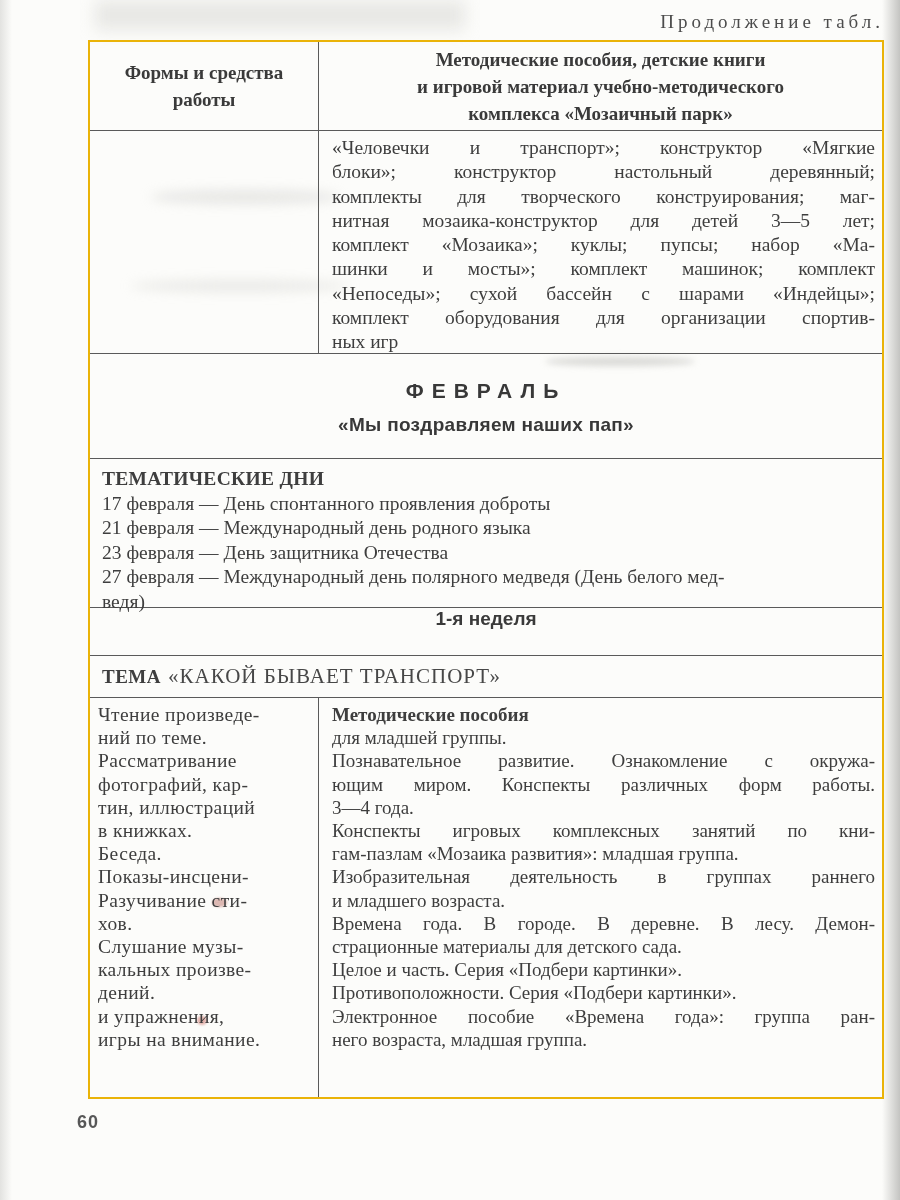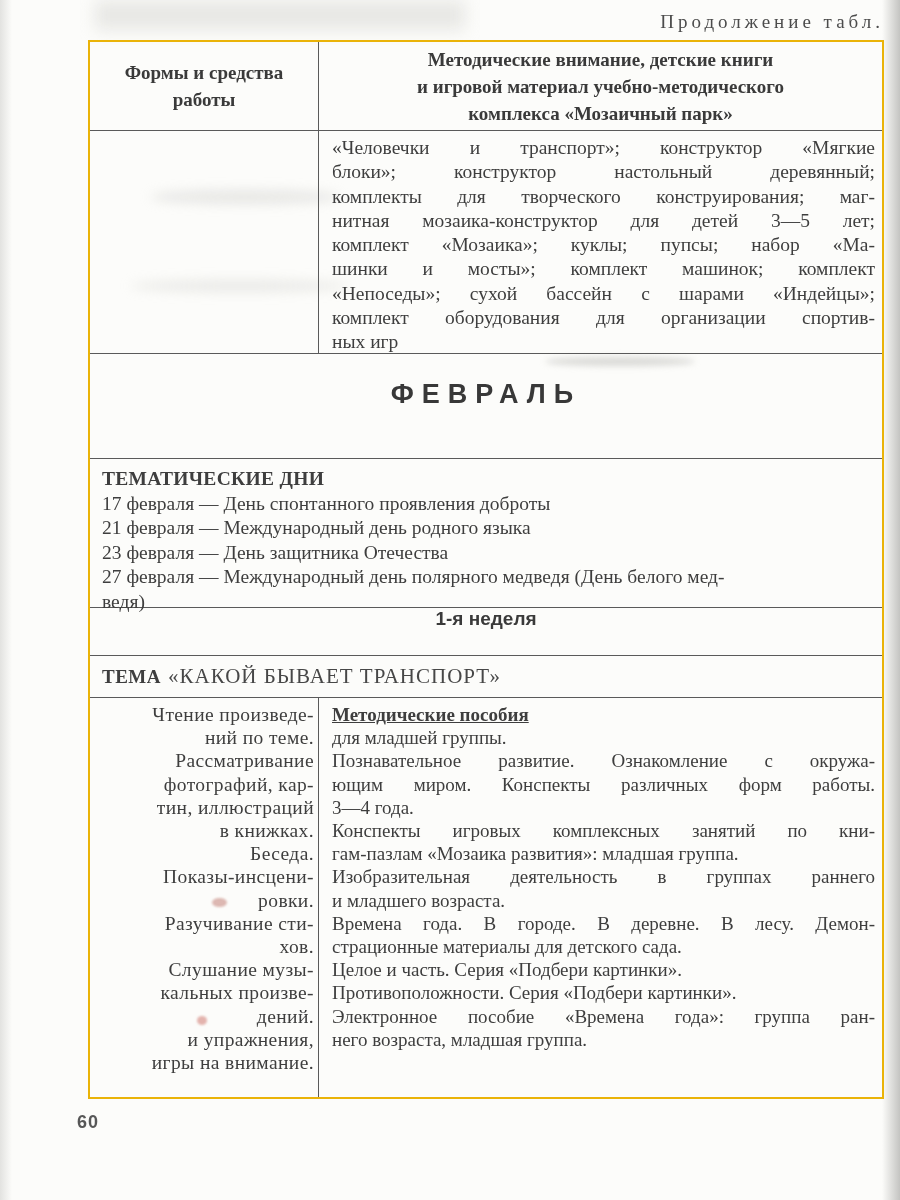--- a/index.html
+++ b/index.html
@@ -52,42 +52,42 @@
 
   
   .r-body1 { height:223px; }
   .txt { padding:5px 7px 0 13px; font-size:19.5px; line-height:24.3px; }
   .ln { white-space:nowrap; }
   .pj { text-align:justify; text-align-last:justify; white-space:normal; }
 
   
   .r-month { height:105px; display:block; text-align:center;
     font-family:"Liberation Sans", sans-serif; padding-top:25px; color:#383838; }
-  .m-title { font-size:27px; font-weight:bold; letter-spacing:8px; }
+  .m-title { font-size:21px; font-weight:bold; letter-spacing:8px; }
   .m-sub { font-size:19px; font-weight:bold; margin-top:11px; letter-spacing:.3px; }
 
   
   .r-them { height:149px; display:block; padding:8px 12px 0 12px;
     font-size:19.5px; line-height:24.6px; }
   .t-title { font-weight:bold; letter-spacing:.3px; }
 
   
   .r-week { height:48px; align-items:flex-start; justify-content:center;
     font-family:"Liberation Sans", sans-serif; font-weight:bold; font-size:19px; color:#3a3a3a; }
 
   
   .r-theme { height:42px; align-items:center; padding-left:12px; }
   .th-label { font-weight:bold; font-size:19px; letter-spacing:.5px; }
   .th-value { margin-left:7px; font-size:21px; letter-spacing:1px; color:#474747; }
 
   
   .r-bottom { height:400px; }
-  .txt-l { padding:5px 4px 0 8px; font-size:19.5px; line-height:23.2px; letter-spacing:.4px;text-align:right; }
+  .txt-l { padding:5px 4px 0 8px; font-size:19.5px; line-height:23.2px; letter-spacing:.4px; }
   .r-bottom .txt { font-size:19px; line-height:23.2px; padding-top:5px; }
-  .bold { font-weight:bold;text-decoration:underline; }
+  .bold { font-weight:bold; }
 
   .pagenum {
     position:absolute; left:77px; top:1112px;
     font-family:"Liberation Sans", sans-serif; font-weight:bold;
     font-size:18px; letter-spacing:1px; color:#575757;
   }
 </style>
 </head>
 <body>
 
@@ -105,21 +105,21 @@
   <div class="continuation">Продолжение табл.</div>
 
   <div class="tbl">
 
     <div class="row r-head">
       <div class="cell c-left head">
         <div>Формы и средства</div>
         <div>работы</div>
       </div>
       <div class="cell c-right head">
-        <div>Методические внимание, детские книги</div>
+        <div>Методические пособия, детские книги</div>
         <div>и игровой материал учебно-методического</div>
         <div>комплекса «Мозаичный парк»</div>
       </div>
     </div>
 
     <div class="row r-body1">
       <div class="cell c-left"></div>
       <div class="cell c-right txt">
         <div class="ln pj">«Человечки и транспорт»; конструктор «Мягкие</div>
         <div class="ln pj">блоки»; конструктор настольный деревянный;</div>
@@ -128,20 +128,21 @@
         <div class="ln pj">комплект «Мозаика»; куклы; пупсы; набор «Ма-</div>
         <div class="ln pj">шинки и мосты»; комплект машинок; комплект</div>
         <div class="ln pj">«Непоседы»; сухой бассейн с шарами «Индейцы»;</div>
         <div class="ln pj">комплект оборудования для организации спортив-</div>
         <div class="ln">ных игр</div>
       </div>
     </div>
 
     <div class="row r-month">
       <div class="m-title">ФЕВРАЛЬ</div>
+      <div class="m-sub">«Мы поздравляем наших пап»</div>
     </div>
 
     <div class="row r-them">
       <div class="t-title">ТЕМАТИЧЕСКИЕ ДНИ</div>
       <div class="ln">17 февраля — День спонтанного проявления доброты</div>
       <div class="ln">21 февраля — Международный день родного языка</div>
       <div class="ln">23 февраля — День защитника Отечества</div>
       <div class="ln">27 февраля — Международный день полярного медведя (День белого мед-</div>
       <div class="ln">ведя)</div>
     </div>
@@ -158,21 +159,20 @@
     <div class="row r-bottom">
       <div class="cell c-left txt-l">
         <div class="ln">Чтение произведе-</div>
         <div class="ln">ний по теме.</div>
         <div class="ln">Рассматривание</div>
         <div class="ln">фотографий, кар-</div>
         <div class="ln">тин, иллюстраций</div>
         <div class="ln">в книжках.</div>
         <div class="ln">Беседа.</div>
         <div class="ln">Показы-инсцени-</div>
-        <div class="ln">ровки.</div>
         <div class="ln">Разучивание сти-</div>
         <div class="ln">хов.</div>
         <div class="ln">Слушание музы-</div>
         <div class="ln">кальных произве-</div>
         <div class="ln">дений.</div>
         <div class="ln">и упражнения,</div>
         <div class="ln">игры на внимание.</div>
       </div>
       <div class="cell c-right txt">
         <div class="ln bold">Методические пособия</div>

